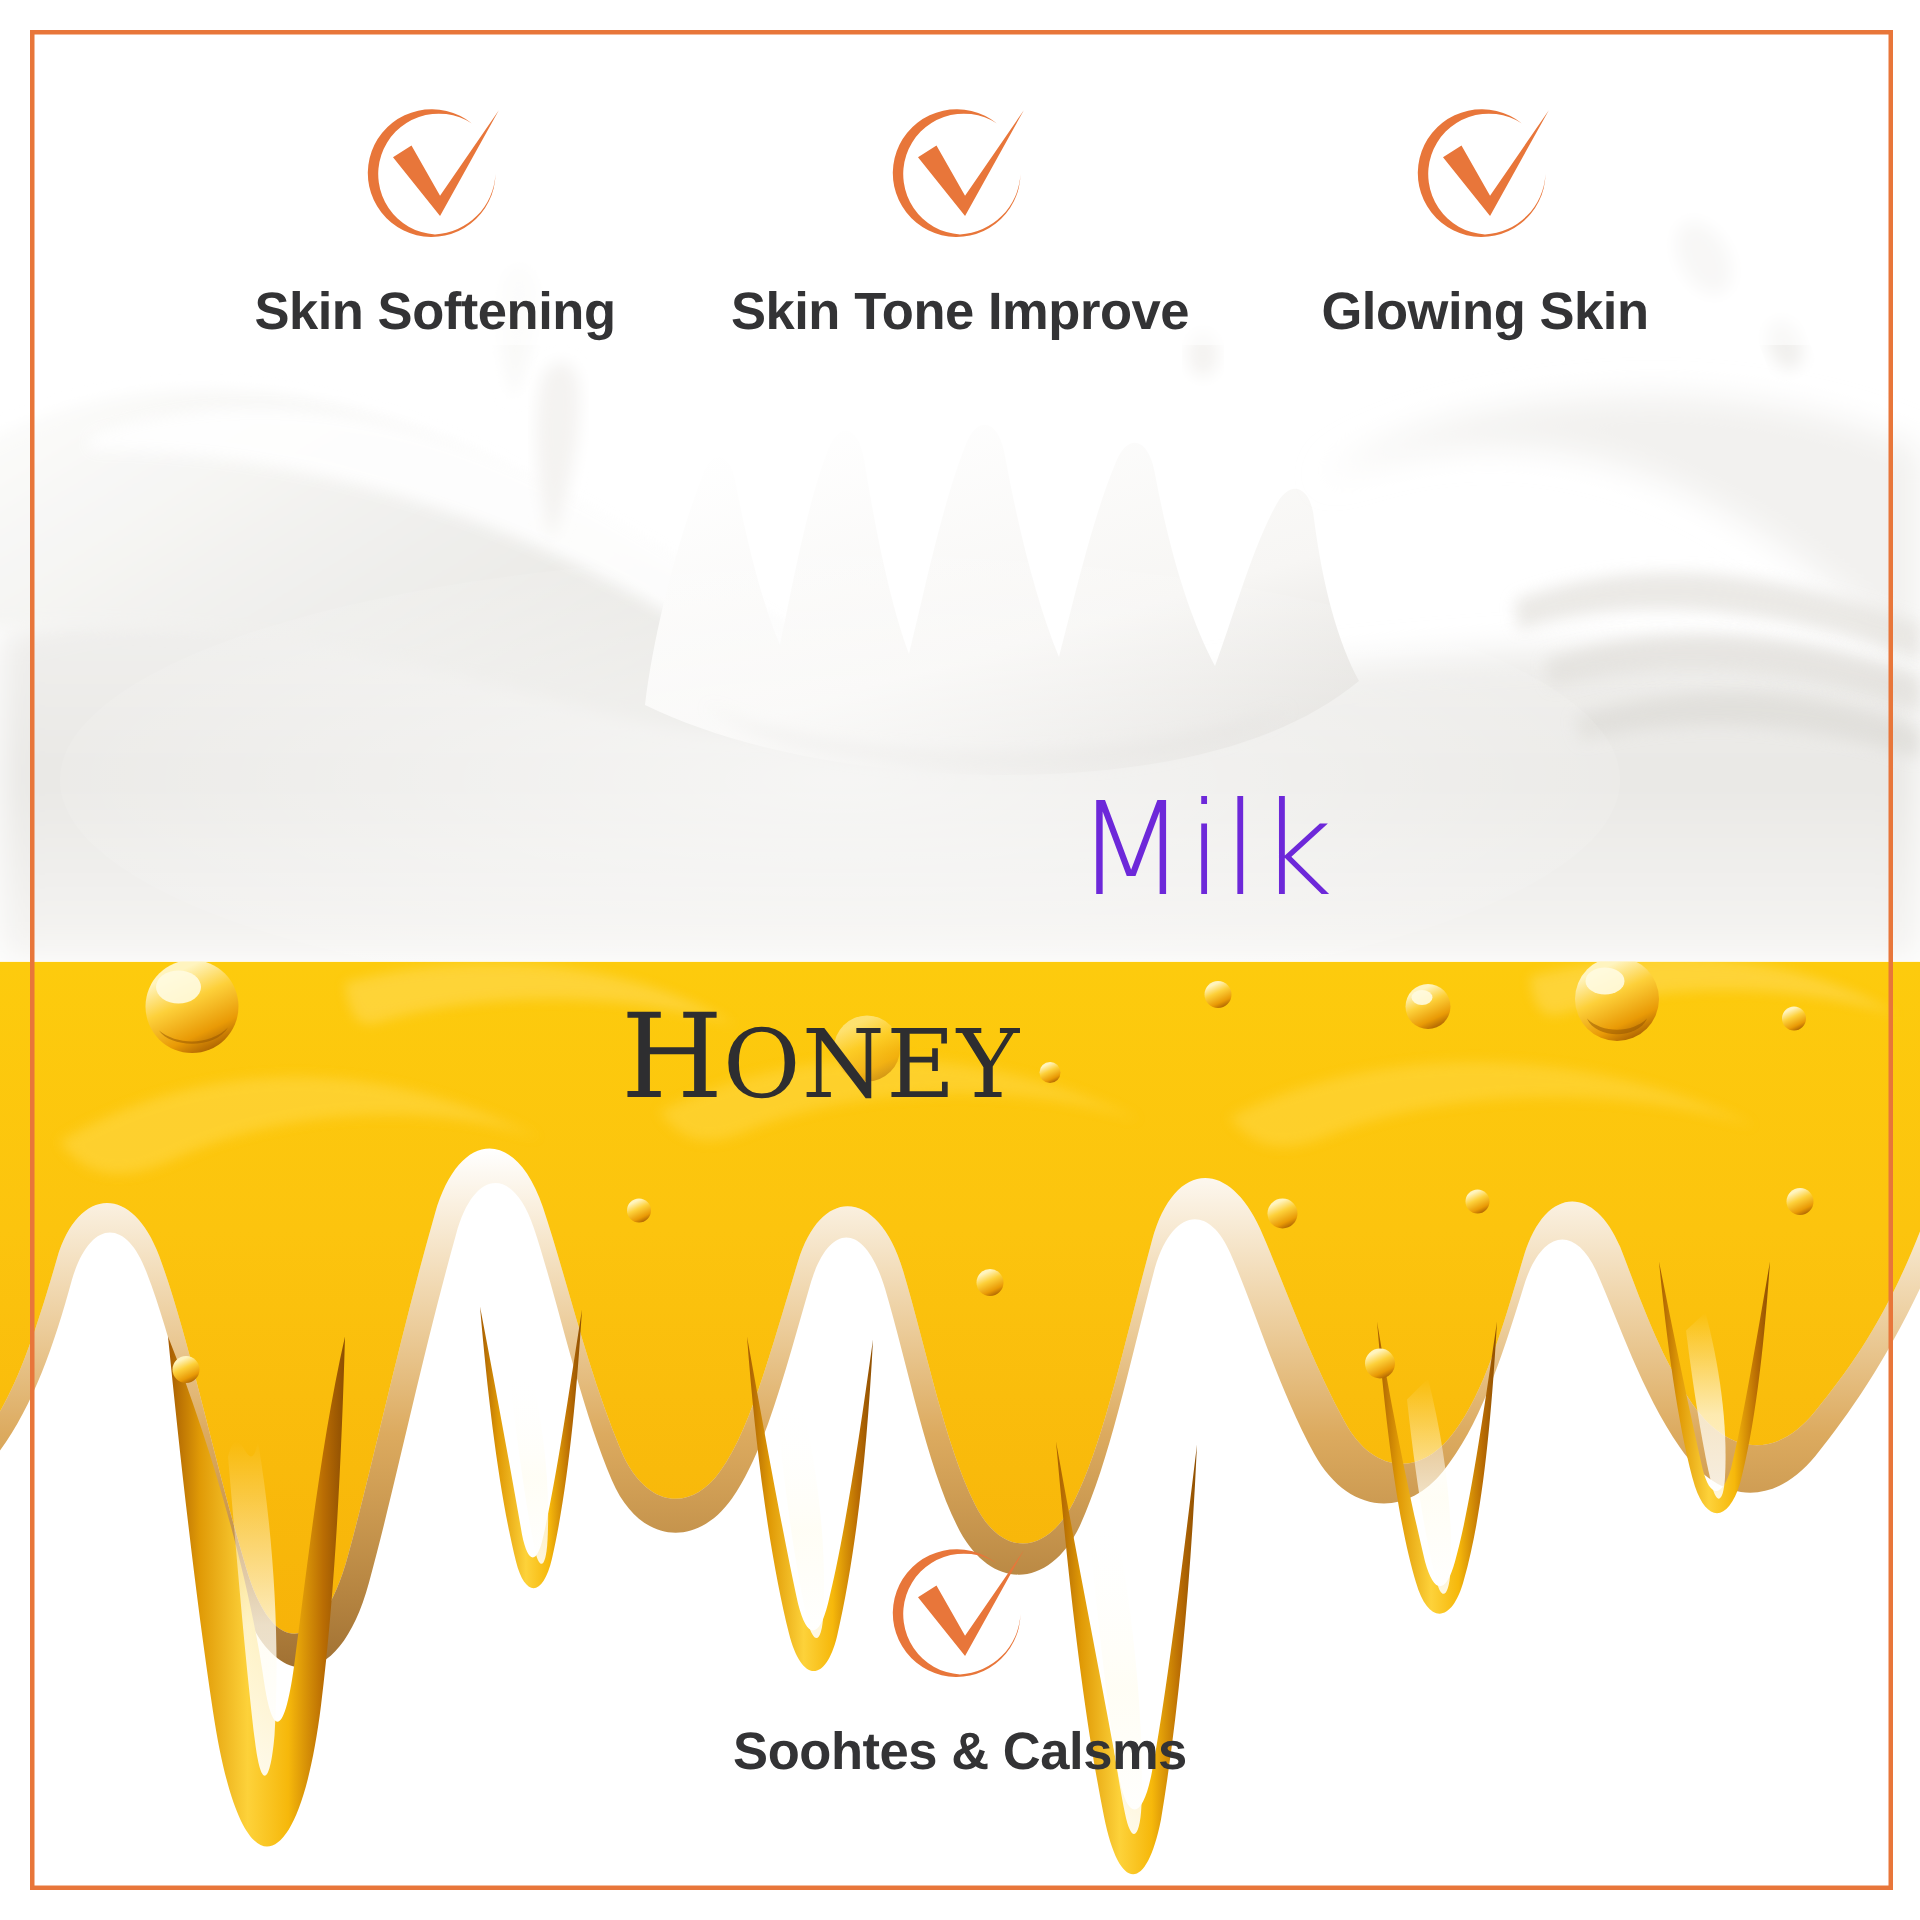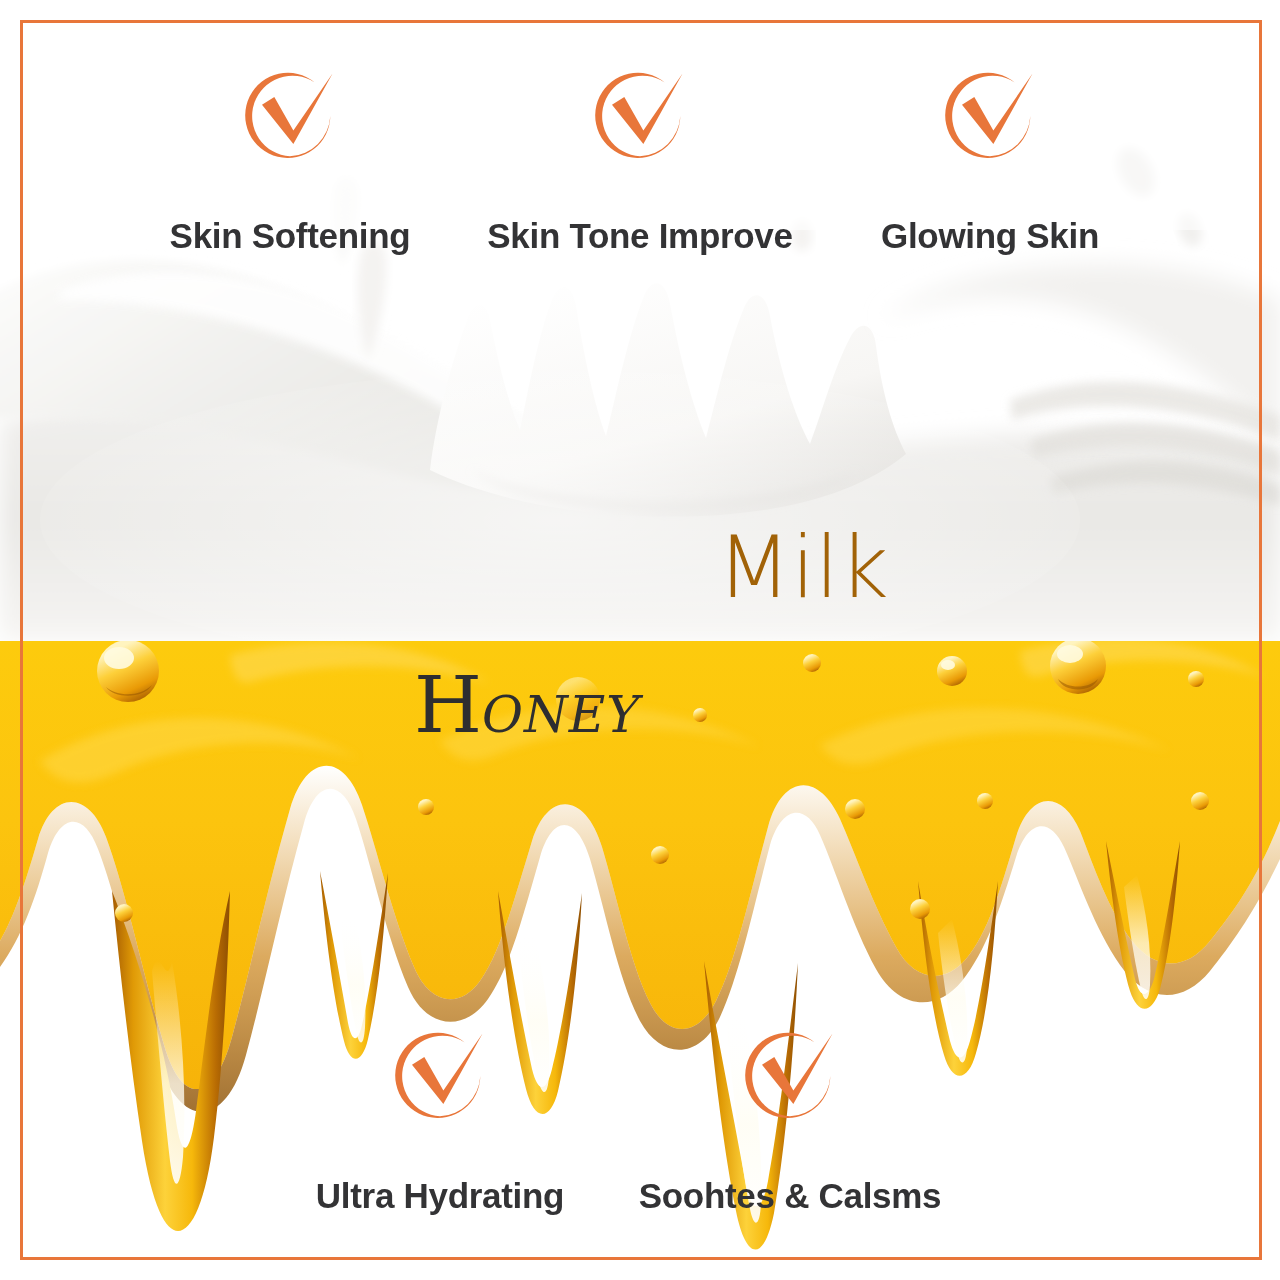--- a/index.html
+++ b/index.html
@@ -51,21 +51,20 @@
     z-index: 40;
   }
   .feature-row.top { top: 60px; }
   .feature-row.bottom { top: 1020px; }
 
   .feature {
     display: flex;
     flex-direction: column;
     align-items: center;
     text-align: center;
-    gap: 28px;
   }
   .feature.f0 { width: 300px; }
   .feature.f1 { width: 300px; }
   .feature.f2 { width: 400px; }
 
   .check-icon {
     display: block;
     width: 112px;
     height: 112px;
   }
@@ -82,43 +81,42 @@
 
   
   .word-milk {
     position: absolute;
     left: 717px;
     top: 524px;
     z-index: 35;
     font-family: "DejaVu Sans", sans-serif;
     font-size: 86px;
     font-weight: 300;
-    color: #a16207;
+    color: #6d28d9;
     line-height: 1;
     letter-spacing: 0px;
   }
   .word-honey {
     position: absolute;
     left: 414px;
     top: 666px;
     z-index: 35;
     font-family: "DejaVu Serif", serif;
     color: #2e2e30;
     line-height: 1;
     white-space: nowrap;
   }
   .word-honey .cap {
     font-size: 78px;
     font-weight: 400;
   }
   .word-honey .small {
-    font-size: 50px;
+    font-size: 63px;
     font-weight: 400;
     letter-spacing: 1px;
-    font-style: italic;
   }
 
   
   .frame {
     position: absolute;
     left: 20px;
     top: 20px;
     width: 1242px;
     height: 1240px;
     border: 3px solid #e8763a;
@@ -393,27 +391,20 @@
         <path d="M72,20 A38,38 0 1 0 86,50 A38,38 0 0 1 50,86 A36,36 0 1 1 72,20 Z" fill="#e8763a"></path>
         <path d="M25,40 L36,33 L53,63 L88,12 L53,75 Z" fill="#e8763a"></path>
       </svg>
       <div class="feature-label">Glowing Skin</div>
     </div>
 
   </div>
 
   <div class="feature-row bottom">
 
-    <div class="feature f0">
-      <svg class="check-icon" viewBox="0 0 100 100">
-        <path d="M72,20 A38,38 0 1 0 86,50 A38,38 0 0 1 50,86 A36,36 0 1 1 72,20 Z" fill="#e8763a"></path>
-        <path d="M25,40 L36,33 L53,63 L88,12 L53,75 Z" fill="#e8763a"></path>
-      </svg>
-      <div class="feature-label">Ultra Hydrating</div>
-    </div>
 
 
     <div class="feature f2">
       <svg class="check-icon" viewBox="0 0 100 100">
         <path d="M72,20 A38,38 0 1 0 86,50 A38,38 0 0 1 50,86 A36,36 0 1 1 72,20 Z" fill="#e8763a"></path>
         <path d="M25,40 L36,33 L53,63 L88,12 L53,75 Z" fill="#e8763a"></path>
       </svg>
       <div class="feature-label">Soohtes &amp; Calsms</div>
     </div>
 

